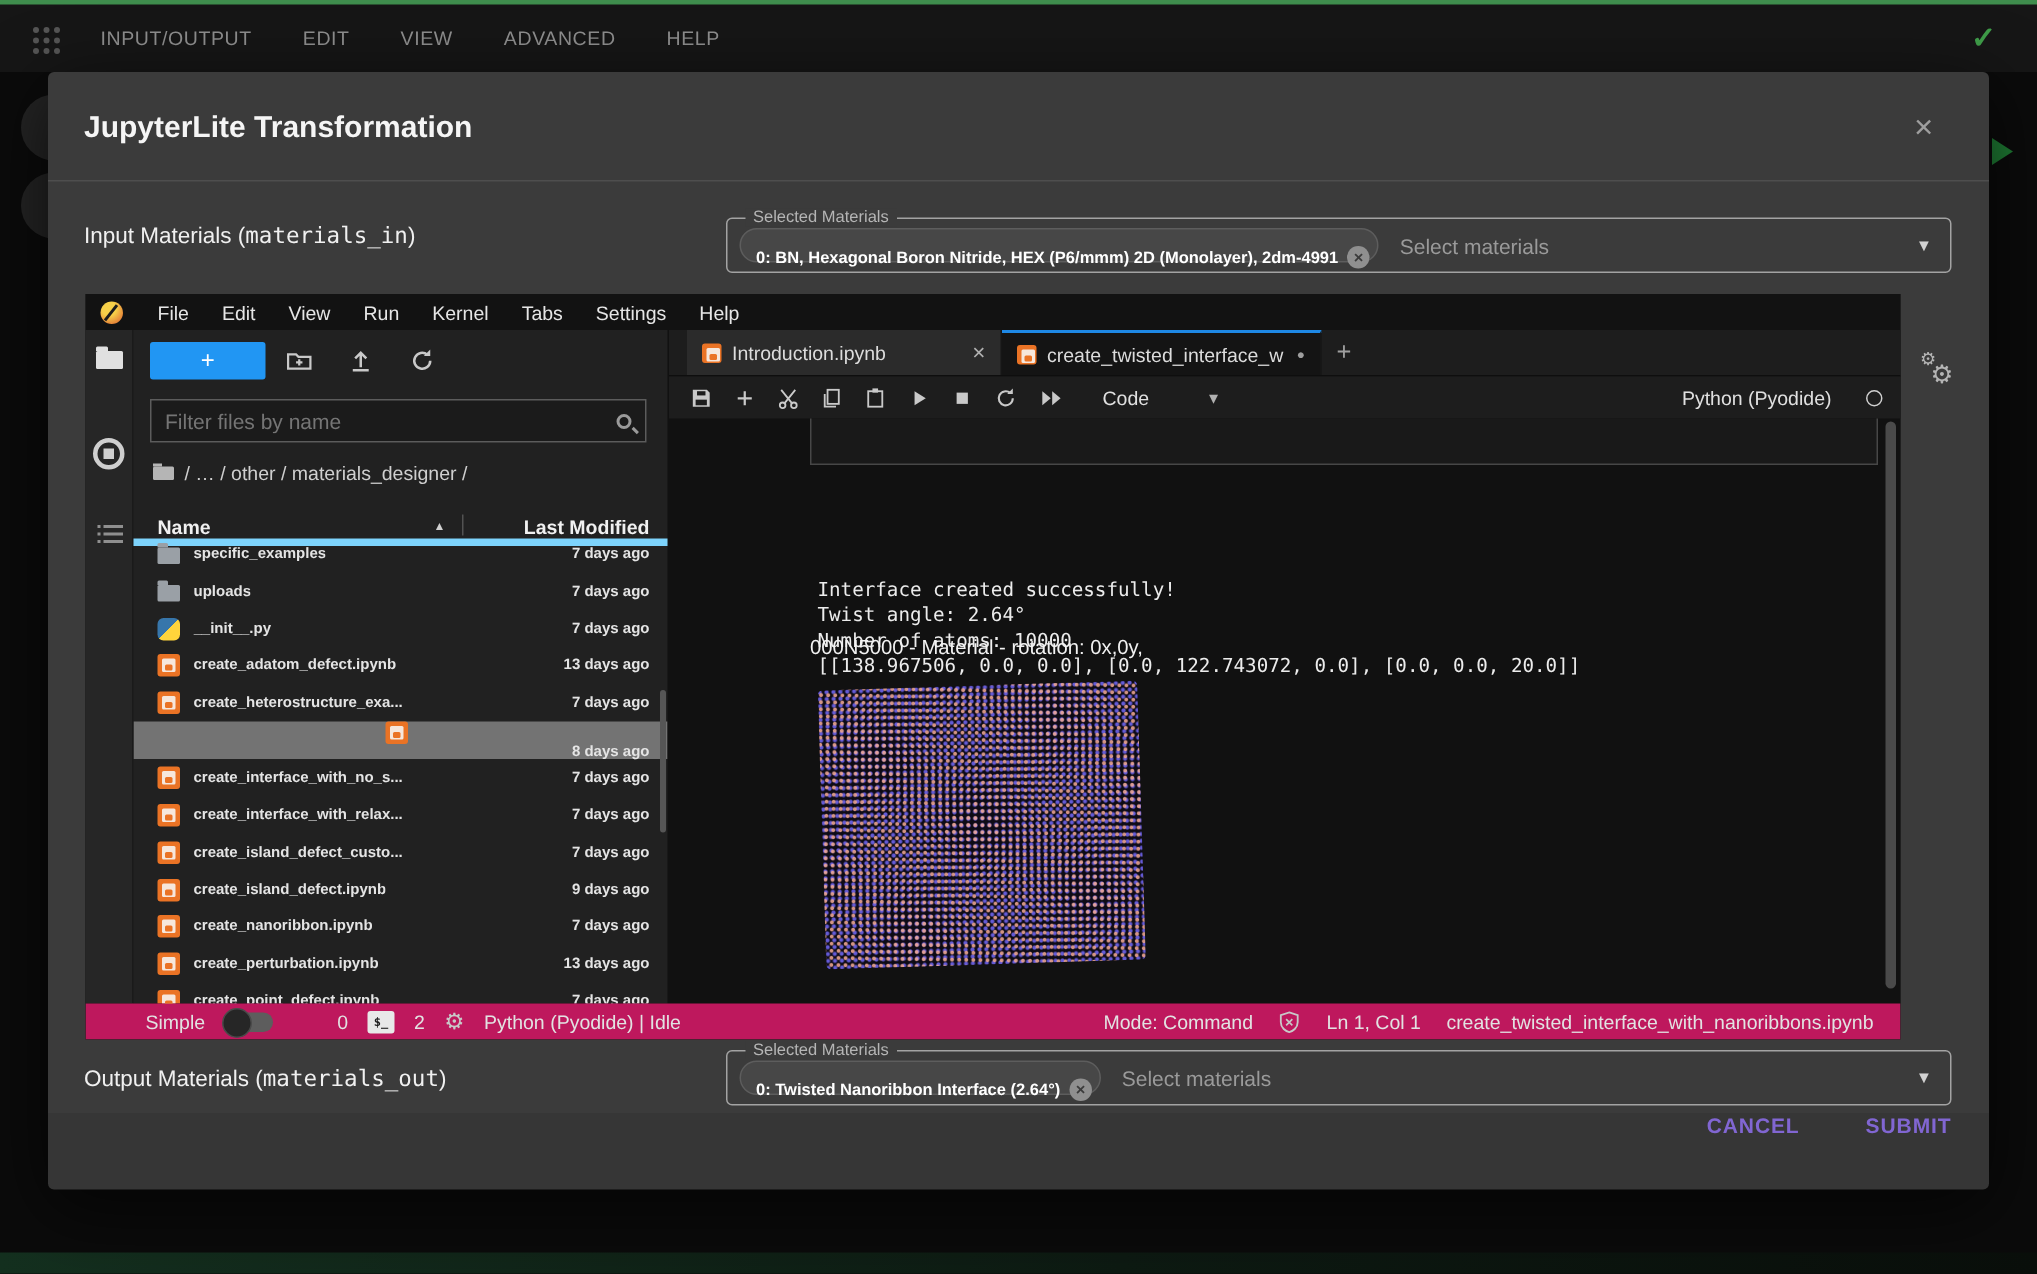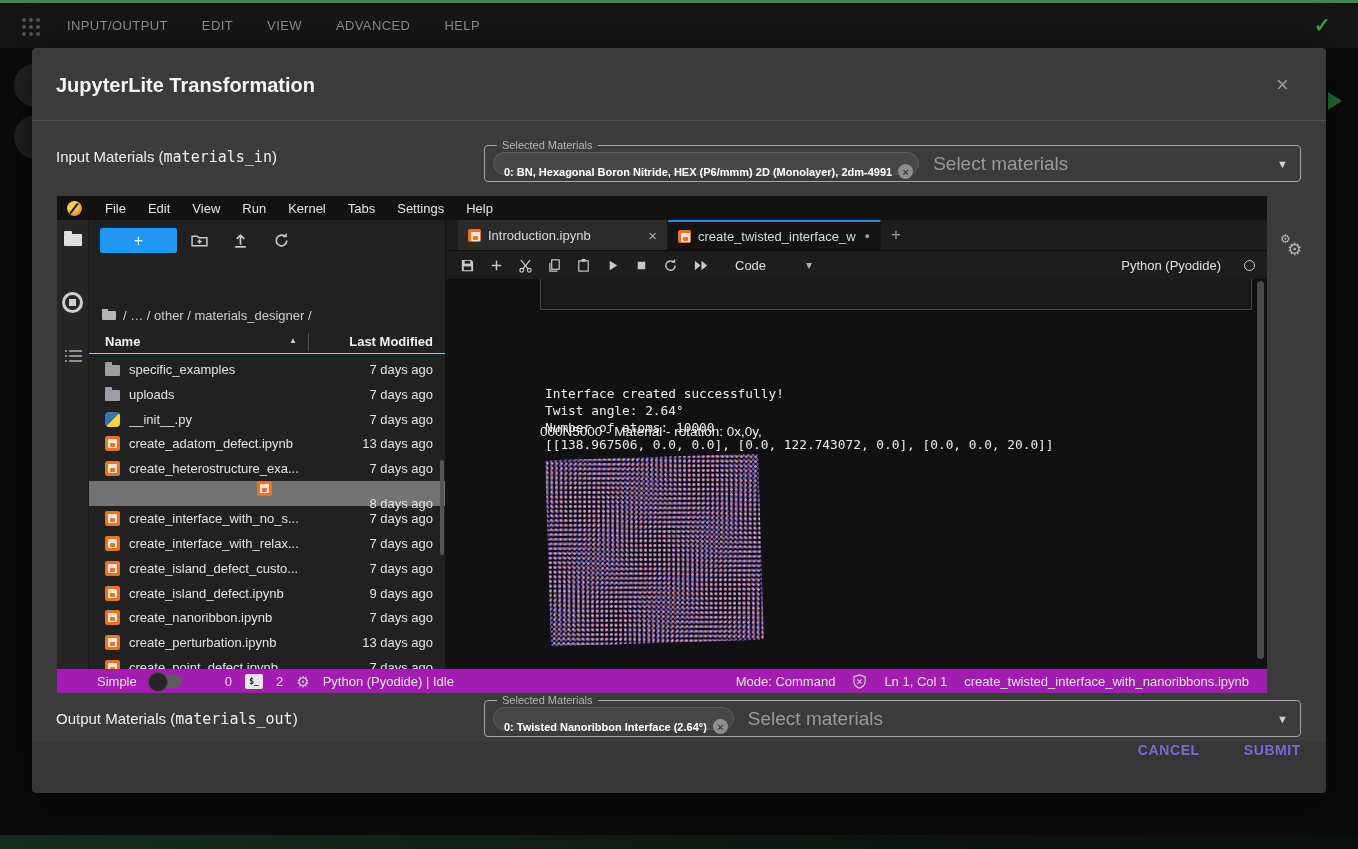--- a/index.html
+++ b/index.html
@@ -35,21 +35,21 @@
 
   .mat-field { position:absolute; left:452px; width:817px; height:37px; border:1px solid #a3a3a3;
     border-radius:4px; display:flex; align-items:center; padding:0 12px 0 8px; }
   .mat-field .legend { position:absolute; top:-7px; left:12px; padding:0 5px; background:#3b3b3b;
     font-size:11px; color:#b5b5b5; }
   .chip { display:flex; align-items:center; gap:6px; height:23px; padding:16px 5px 0 10px;
     background:#474747; border:1px solid #5d5d5d; border-radius:12px; font-size:11px; font-weight:bold;
     color:#fff; white-space:nowrap; }
   .chip-x { width:15px; height:15px; border-radius:50%; background:#8f8f8f; color:#3b3b3b;
     font-size:11px; font-weight:bold; display:flex; align-items:center; justify-content:center; cursor:pointer; }
-  .mat-ph { margin-left:14px; color:#9a9a9a; font-size:19px; }
+  .mat-ph { margin-left:14px; color:#9a9a9a; font-size:14px; }
   .dd-arrow { margin-left:auto; color:#d2d2d2; font-size:11px; cursor:pointer; }
 
   .footer { position:absolute; left:0; top:694px; width:1294px; height:51px; background:rgba(0,0,0,.07);
     border-radius:0 0 4px 4px; display:flex; align-items:flex-start; justify-content:flex-end; gap:44px; padding-right:25px; }
   .txt-btn { color:#8166d2; font-size:14px; font-weight:bold; letter-spacing:.6px; cursor:pointer; background:none; border:none; }
 
   
   .jp { position:absolute; left:25px; top:148px; width:1210px; height:497px; background:#111; overflow:hidden; }
   .jp-menubar { position:absolute; left:0; top:0; width:100%; height:24px; background:#121212;
     display:flex; align-items:center; padding-left:10px; }
@@ -74,27 +74,27 @@
   .fb-filter { position:absolute; left:11px; top:46px; width:331px; height:29px; background:#1b1b1b;
     border:1px solid #5c5c5c; display:flex; align-items:center; padding:0 9px; }
   .fb-filter input { flex:1; background:transparent; border:none; outline:none; color:#bbb; font-size:14px;
     font-family:"Liberation Sans", sans-serif; }
   .ic-search { width:10px; height:10px; border:2px solid #9a9a9a; border-radius:50%; position:relative; }
   .ic-search::after { content:""; position:absolute; left:8px; top:8px; width:5px; height:2px; background:#9a9a9a; transform:rotate(45deg); }
   .fb-crumb { position:absolute; left:13px; top:88px; display:flex; align-items:center; gap:7px;
     color:#cfcfcf; font-size:13px; }
   .ic-folder-sm { width:14px; height:9px; background:#b5b5b5; border-radius:1px; position:relative; }
   .ic-folder-sm::before { content:""; position:absolute; left:0; top:-2px; width:6px; height:2px; background:#b5b5b5; }
-  .fb-header { position:absolute; left:0; top:111px; width:356px; height:23px; border-bottom:1px solid #7dd3fc; font-size:13px; color:#f0f0f0;text-decoration:underline; }
+  .fb-header { position:absolute; left:0; top:121px; width:356px; height:23px; border-bottom:5px solid #7dd3fc; font-size:13px; color:#f0f0f0;text-decoration:underline; }
   .fb-header .h-name { position:absolute; left:16px; top:3px; font-weight:bold; }
   .fb-header .h-sort { position:absolute; left:200px; top:5px; font-size:8px; color:#d0d0d0; }
   .fb-header .h-div { position:absolute; left:219px; top:2px; bottom:2px; width:1px; background:#525252; }
   .fb-header .h-mod { position:absolute; right:12px; top:3px; font-weight:bold; }
   .fb-rows { position:absolute; left:0; top:137px; width:356px; height:312px; overflow:hidden; }
-  .file-row { display:flex; align-items:center; height:24.85px; padding:0 12px 0 16px; font-size:13px; color:#e4e4e4; cursor:pointer; }
+  .file-row { display:flex; align-items:center; height:24.85px; padding:0 12px 0 16px; font-size:10px; color:#e4e4e4; cursor:pointer;font-weight:bold; }
   .file-row.selected { background:#737373;flex-direction:column; }
   .file-icon { width:15px; height:15px; margin-right:9px; flex:0 0 auto; position:relative; }
   .icon-folder .file-icon { background:#9aa0a6; border-radius:1px; height:11px; margin-top:2px; }
   .icon-folder .file-icon::before { content:""; position:absolute; left:0; top:-3px; width:7px; height:3px; background:#9aa0a6; border-radius:1px 1px 0 0; }
   .icon-python .file-icon { background:linear-gradient(135deg,#3776ab 50%,#ffd43b 50%); border-radius:4px; }
   .icon-notebook .file-icon { background:#ea7325; border-radius:2px; }
   .icon-notebook .file-icon::after { content:""; position:absolute; left:3px; top:3px; width:9px; height:9px; background:#f6e7dc; border-radius:1px; }
   .icon-notebook .file-icon::before { content:""; position:absolute; left:5px; top:7px; width:5px; height:4px; background:#ea7325; z-index:1; border-radius:1px; }
   .file-name { white-space:nowrap; overflow:hidden; }
   .file-date { margin-left:auto; white-space:nowrap; }
@@ -131,21 +131,21 @@
   .nb-caption { position:absolute; left:94px; top:145px; font-size:13.5px; color:#f2f2f2; }
   .viz { position:absolute; left:102px; top:178px; width:213px; height:186px; transform:rotate(-1.8deg);
     border-radius:3px; background:#0e0b16; overflow:hidden; }
   .viz .l { position:absolute; inset:-24px; }
   .viz .l1 { background-image:radial-gradient(circle, rgba(104,94,224,.95) 1.05px, rgba(104,94,224,0) 1.7px);
     background-size:4.6px 4.6px; }
   .viz .l2 { background-image:radial-gradient(circle, rgba(246,172,150,.85) .95px, rgba(246,172,150,0) 1.55px);
     background-size:4.6px 4.6px; transform:rotate(2.64deg) scale(1.03); }
   .nb-scroll { position:absolute; right:3px; top:2px; width:7px; height:378px; background:#4a4a4a; border-radius:4px; }
 
-  .jp-status { position:absolute; left:0; top:473px; width:1210px; height:24px; background:#a21caf;
+  .jp-status { position:absolute; left:0; top:473px; width:1210px; height:24px; background:#be185d;
     display:flex; align-items:center; font-size:13px; color:#e2e2e2; padding:0 18px 0 40px; gap:13px; }
   .toggle { width:32px; height:13px; background:#5d5d5d; border-radius:7px; position:relative; cursor:pointer; }
   .toggle::after { content:""; position:absolute; left:-2px; top:-3px; width:18px; height:18px; border-radius:50%;
     background:#262626; border:1px solid #4a4a4a; }
   .st-num { margin-left:30px; }
   .st-num2 { margin-left:0; }
   .ic-term { width:18px; height:15px; background:#e8e8e8; border-radius:2px; color:#1a1a1a;
     font-family:"DejaVu Sans Mono", monospace; font-size:8px; font-weight:bold; display:flex; align-items:center; justify-content:center; }
   .ic-gear { font-size:15px; color:#c8c8c8; line-height:1; }
   .st-right { margin-left:auto; display:flex; align-items:flex-end; gap:17px; }
@@ -233,20 +233,24 @@
         <path d="M8 7v4M6 9h4" stroke="#c9c9c9" stroke-width="1.4"></path>
       </svg>
       <svg class="fb-tool" style="left:143px" viewBox="0 0 16 16">
         <path d="M8 12V3M4.5 6.5L8 3l3.5 3.5" fill="none" stroke="#c9c9c9" stroke-width="1.6"></path>
         <path d="M3 14h10" stroke="#c9c9c9" stroke-width="1.6"></path>
       </svg>
       <svg class="fb-tool" style="left:184px" viewBox="0 0 16 16">
         <path d="M13 8a5 5 0 1 1-1.8-3.8" fill="none" stroke="#c9c9c9" stroke-width="1.6"></path>
         <path d="M13 1v4h-4z" fill="#c9c9c9"></path>
       </svg>
+      <div class="fb-filter">
+        <input placeholder="Filter files by name" style="">
+        <span class="ic-search"></span>
+      </div>
       <div class="fb-crumb">
         <span class="ic-folder-sm"></span>
         <span>/  …  / other / materials_designer /</span>
       </div>
       <div class="fb-header">
         <span class="h-name">Name</span>
         <span class="h-sort">▲</span>
         <span class="h-div"></span>
         <span class="h-mod">Last Modified</span>
       </div>

